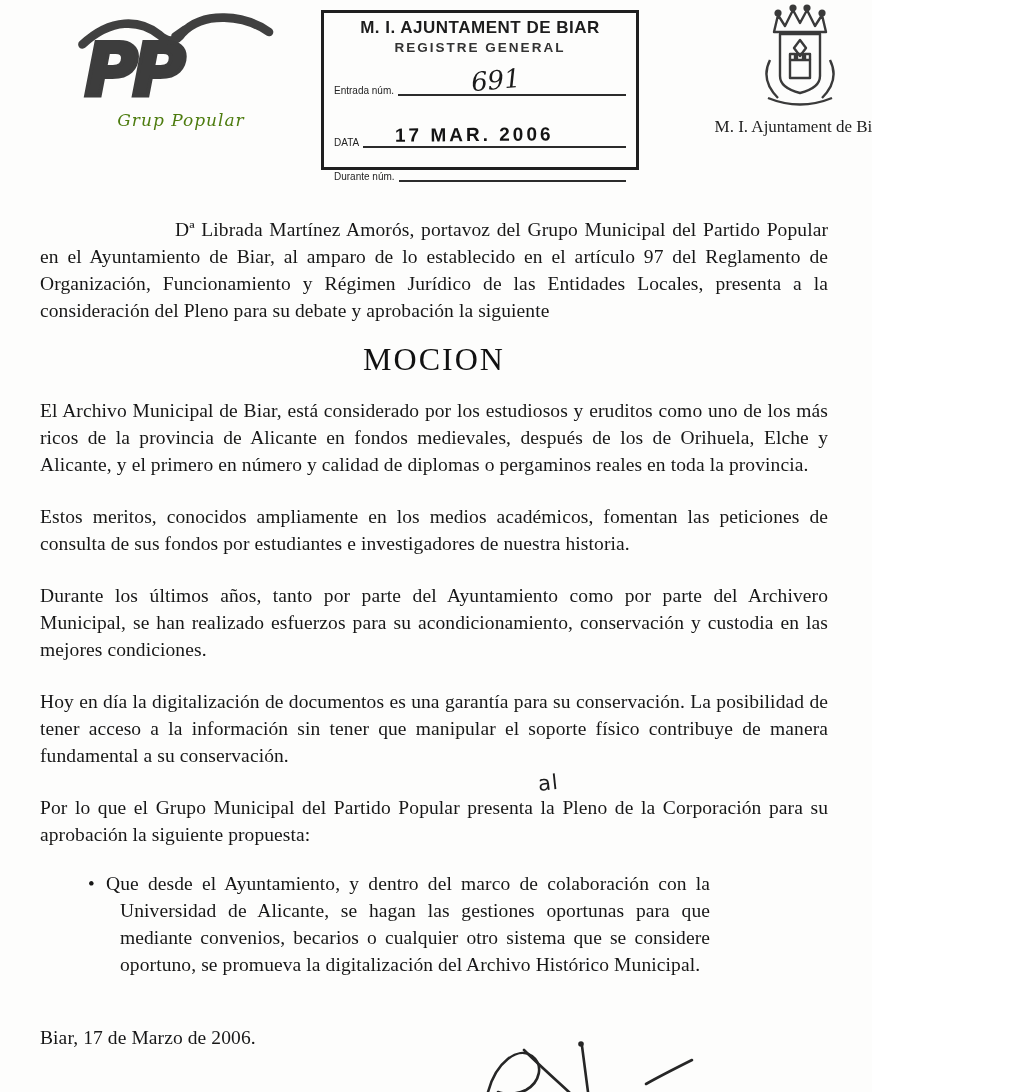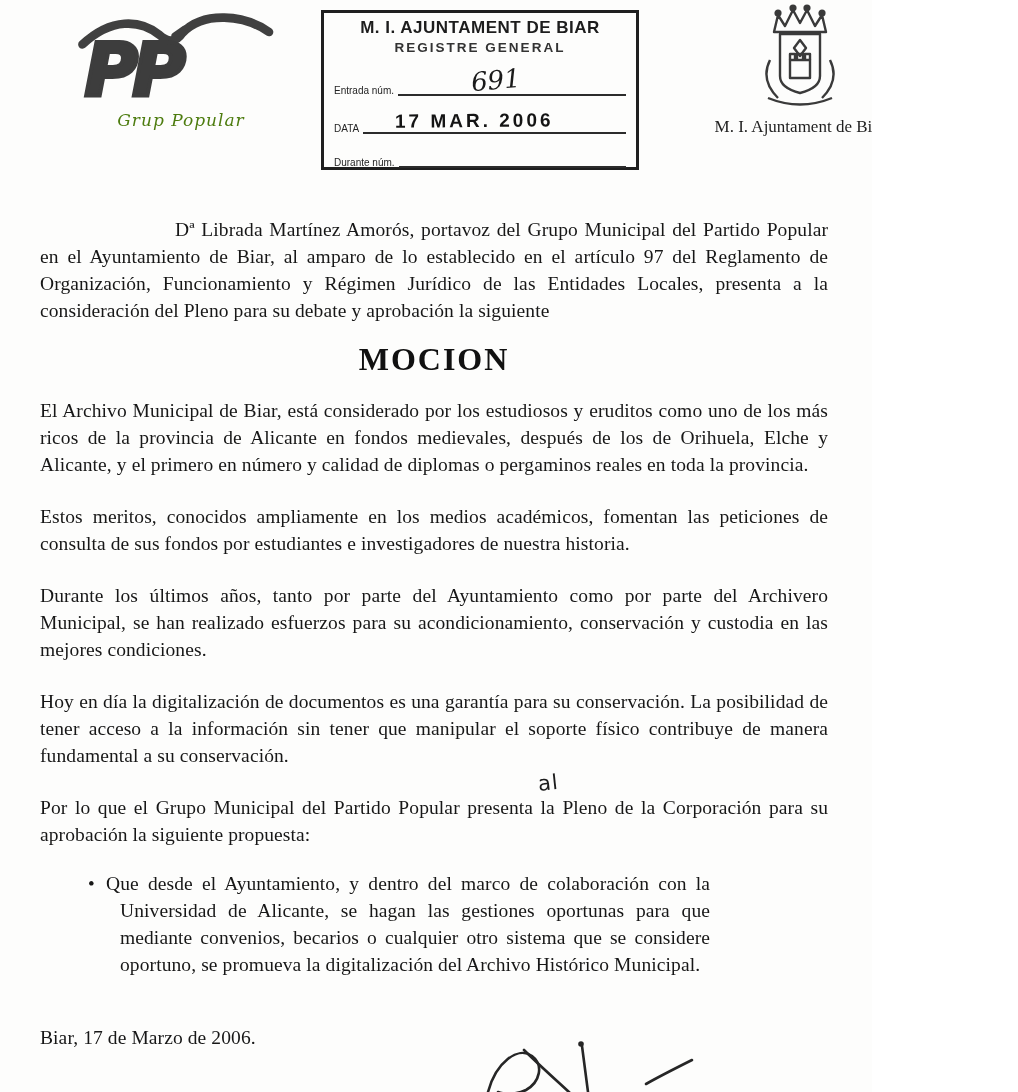--- a/index.html
+++ b/index.html
@@ -17,41 +17,41 @@
     margin-top:4px; padding-right:26px; filter:blur(0.5px);
     font-family:"DejaVu Serif", serif;
   }
   .stamp{
     position:absolute; left:321px; top:10px; width:318px; height:160px;
     border:3px solid #1f1f1f; box-sizing:border-box; padding:5px 10px 6px;
     font-family:"Liberation Sans", sans-serif; color:#222;
   }
   .stamp-title{text-align:center; font-weight:bold; font-size:17px; letter-spacing:0.5px; color:#1d1d1d;}
   .stamp-sub{text-align:center; font-weight:bold; font-size:13.5px; letter-spacing:2px; margin-top:2px; color:#333;}
-  .stamp-row{display:flex; align-items:flex-end; margin-top:14px; height:24px;}
+  .stamp-row{display:flex; align-items:flex-end; margin-top:28px; height:24px;}
   .stamp-row.first{margin-top:17px;}
   .stamp-row.last{margin-top:10px;}
   .stamp-label{font-size:10px; white-space:nowrap; color:#242424;}
   .sline{flex:1; border-bottom:2px solid #2c2c2c; margin-left:4px; position:relative; height:100%;}
   .hand-num{
     position:absolute; left:32%; bottom:-1px; font-size:26px; font-style:italic;
     font-family:"DejaVu Serif", serif; transform:rotate(-5deg); color:#1a1a1a;
   }
   .stamp-date{
     position:absolute; left:12%; bottom:0; font-size:19px; font-weight:bold;
     letter-spacing:3px; color:#141414; transform:rotate(-0.5deg); white-space:nowrap;
   }
   .crest-block{position:absolute; left:678px; top:2px; width:244px; text-align:center;}
   .crest-block svg{display:block; margin:0 auto; filter:blur(0.3px);}
   .crest-caption{font-size:17px; color:#1e1e1e; margin-top:3px;}
   
   .doc-body{padding:0 44px 0 40px; font-size:19.5px; line-height:27px; text-align:justify; letter-spacing:0.1px;}
   .intro{margin:14px 0 0; text-indent:135px;}
   .mocion{
-    margin:22px 0 24px; text-align:center; font-weight:bold;
+    margin:22px 0 24px; text-align:center; font-weight:normal;
     font-size:32px; letter-spacing:2px; color:#111; font-family:"Liberation Serif", serif;
   }
   .para{margin:9px 0 25px;}
   .proposal{margin:0 0 22px; position:relative;}
   .la-anchor{position:relative;}
   .hand-al{
     position:absolute; top:-24px; left:-3px; font-size:21px; font-weight:normal;
     font-family:"DejaVu Sans", sans-serif; transform:rotate(-6deg); color:#1c1c1c;
     letter-spacing:1px; line-height:1;
   }

